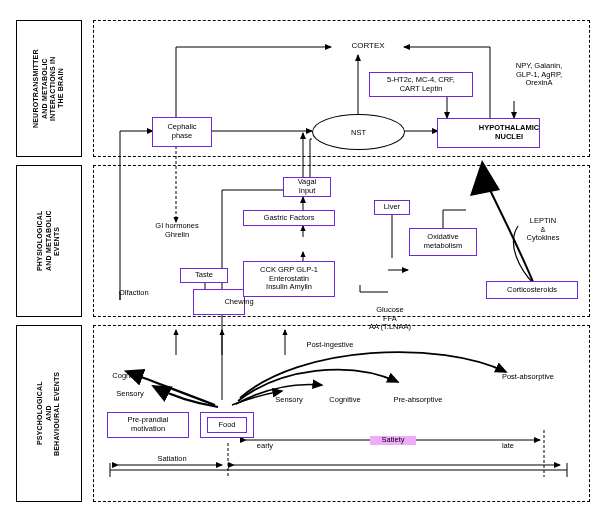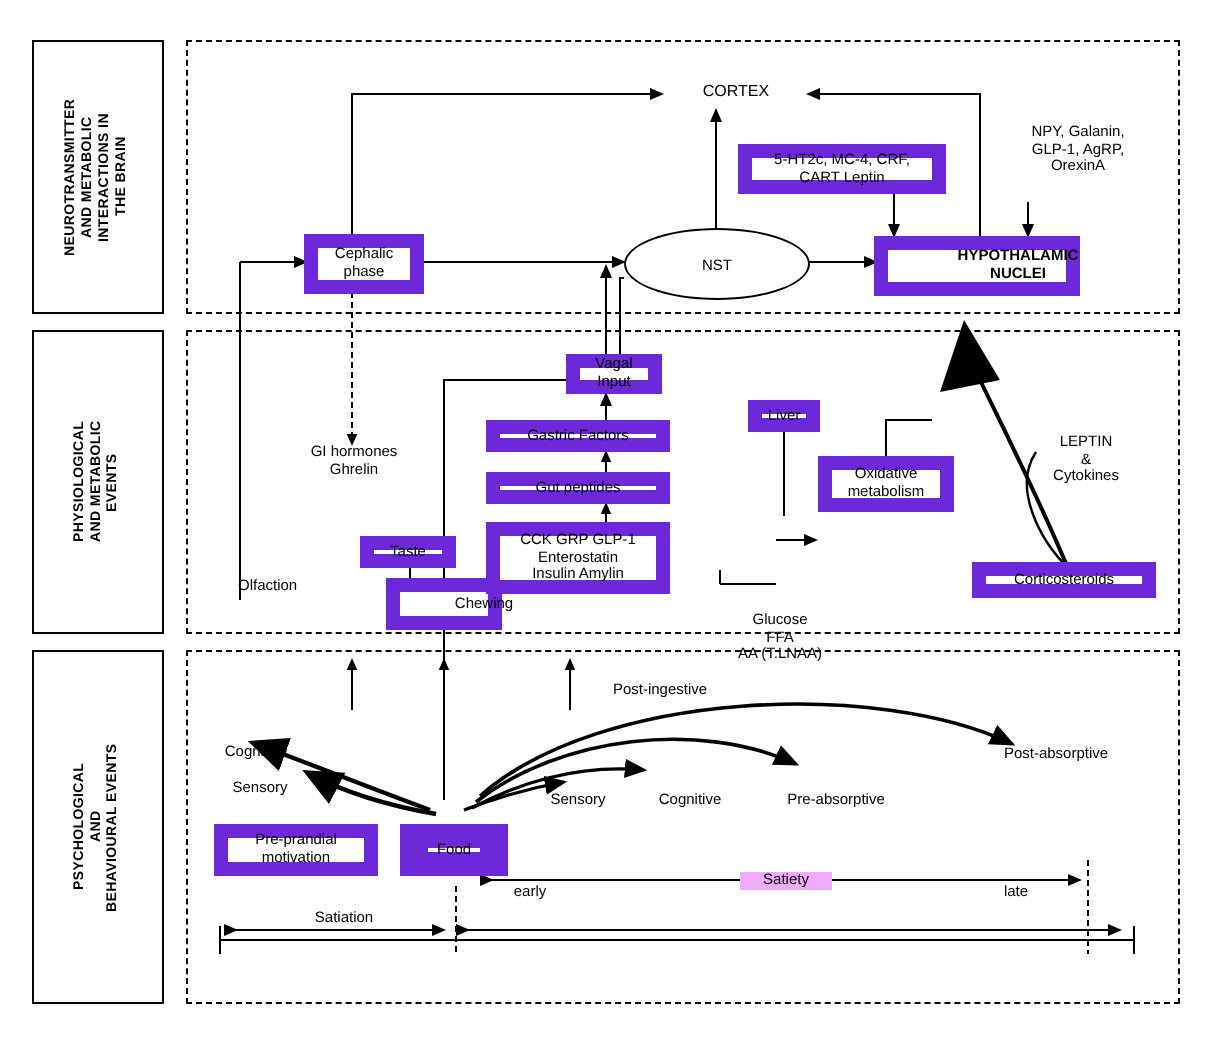--- a/index.html
+++ b/index.html
@@ -21,21 +21,21 @@
   svg.layer {
     position: absolute;
     top: 0;
     left: 0;
     width: 606px;
     height: 521px;
     pointer-events: none;
   }
   .box {
     position: absolute;
-    border: 7px solid #6d28d9;
+    border: 1px solid #6d28d9;
     background: #fff;
     display: flex;
     align-items: center;
     justify-content: center;
     text-align: center;
     font-size: 7.5px;
     line-height: 1.15;
     box-sizing: border-box;
     padding: 1px 2px;
     white-space: pre-line;
@@ -209,21 +209,20 @@
 
   <div class="plain" style="left:493px; top:62px; width:92px; text-align:center;">NPY, Galanin,
 GLP-1, AgRP,
 OrexinA</div>
 
   <div class="box" style="left:283px; top:177px; width:48px; height:20px;">Vagal
 Input</div>
 
   <div class="box" style="left:243px; top:210px; width:92px; height:16px;">Gastric Factors</div>
 
-  <div class="box" style="left:243px; top:236px; width:92px; height:16px;">Gut peptides</div>
 
   <div class="plain" style="left:136px; top:222px; width:82px;">GI hormones
 Ghrelin</div>
 
   <div class="box" style="left:180px; top:268px; width:48px; height:15px;">Taste</div>
 
   <div class="box" style="left:193px; top:289px; width:52px; height:26px;padding-left:42px;">Chewing</div>
 
   <div class="plain" style="left:119px; top:289px; width:56px; text-align:left;">Olfaction</div>
 

